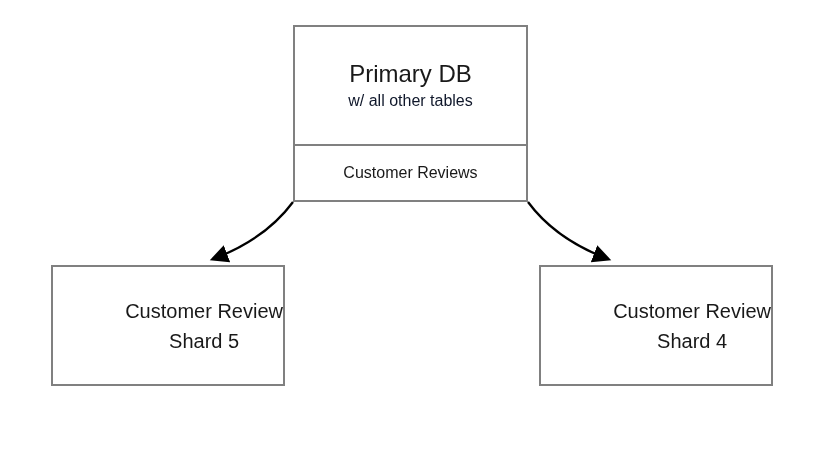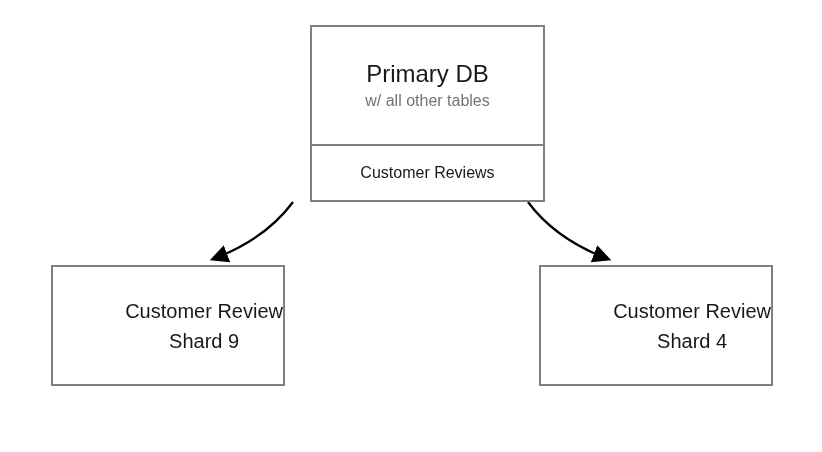--- a/index.html
+++ b/index.html
@@ -22,21 +22,20 @@
     background: #ffffff;
     text-align: center;
   }
   .top-box {
     left: 293px;
     top: 25px;
     width: 235px;
     height: 177px;
     display: flex;
     flex-direction: column;
-    margin-left: 17px;
   }
   .top-box .main-section {
     flex: 1 1 auto;
     display: flex;
     flex-direction: column;
     align-items: center;
     justify-content: center;
   }
   .top-box .sub-section {
     height: 54px;
@@ -47,21 +46,21 @@
   }
   .node-title {
     font-size: 24px;
     line-height: 1.2;
     color: #191919;
   }
   .node-subtitle {
     font-size: 16px;
     line-height: 1.25;
     margin-top: 2px;
-    color: #737373;
+    color: #0f172a;
   }
   .section-label {
     font-size: 16px;
     color: #191919;
   }
   .shard-box {
     top: 265px;
     width: 234px;
     height: 121px;
     display: flex;
@@ -105,21 +104,21 @@
       <div class="node-subtitle">w/ all other tables</div>
     </div>
     <div class="sub-section">
       <div class="section-label">Customer Reviews</div>
     </div>
   </div>
 
   <div class="node shard-box left">
     <div class="shard-label">
       <div>Customer Review</div>
-      <div>Shard 9</div>
+      <div>Shard 5</div>
     </div>
   </div>
 
   <div class="node shard-box right">
     <div class="shard-label">
       <div>Customer Review</div>
       <div>Shard 4</div>
     </div>
   </div>
 

